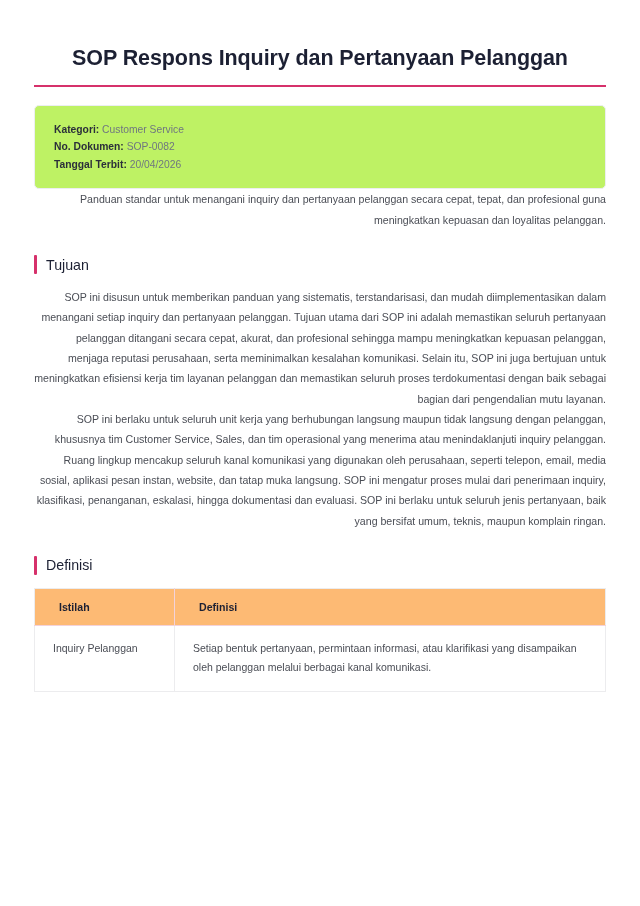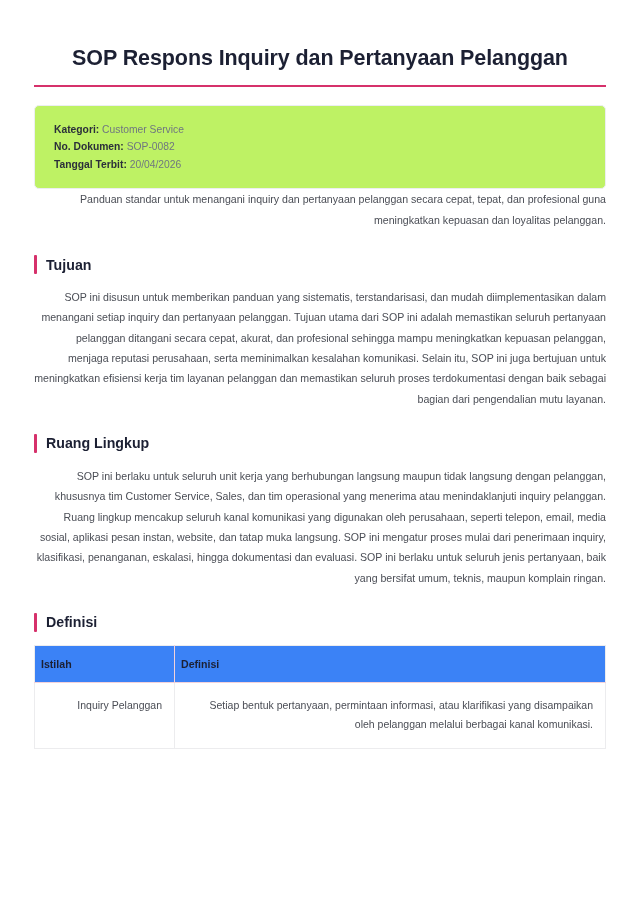--- a/index.html
+++ b/index.html
@@ -84,54 +84,53 @@
   .heading-bar {
     width: 3px;
     height: 19px;
     background: #d6316b;
     border-radius: 1px;
     margin-right: 9px;
     flex: 0 0 auto;
   }
   .heading-text {
     font-size: 14.2px;
-    font-weight: bold;
+    font-weight: normal;
     color: #1c2033;
     line-height: 1;
   }
 
   
   .def-table {
     width: 100%;
     border-collapse: collapse;
     border: 1px solid #ececee;
     table-layout: fixed;
     margin-top: 2px;
   }
   .def-table th {
-    background: #3b82f6;
+    background: #fdba74;
     color: #1c2033;
     font-size: 10.6px;
     font-weight: bold;
     text-align: left;
-    padding: 12px 6px;
+    padding: 12px 24px;
     border-right: 1px solid #f3d2da;
     border-bottom: 1px solid #f3d2da;
     vertical-align: middle;
   }
   .def-table th:last-child { border-right: none; }
   .def-table td {
     font-size: 10.5px;
     line-height: 1.85;
     color: #4a4d55;
-    padding: 13px 12px;
+    padding: 13px 18px;
     border-right: 1px solid #ececee;
     border-bottom: 1px solid #ececee;
     vertical-align: top;
-    text-align: right;
   }
   .def-table td:last-child { border-right: none; }
   .def-table tr:last-child td { border-bottom: none; }
   .col-term { width: 140px; }
 </style>
 </head>
 <body>
 
 <div class="page">
 
@@ -154,24 +153,20 @@
   </div>
 
   <p class="body-text intro">Panduan standar untuk menangani inquiry dan pertanyaan pelanggan secara cepat, tepat, dan profesional guna meningkatkan kepuasan dan loyalitas pelanggan.</p>
 
   <div class="section-heading">
     <span class="heading-bar"></span>
     <span class="heading-text">Tujuan</span>
   </div>
   <p class="body-text">SOP ini disusun untuk memberikan panduan yang sistematis, terstandarisasi, dan mudah diimplementasikan dalam menangani setiap inquiry dan pertanyaan pelanggan. Tujuan utama dari SOP ini adalah memastikan seluruh pertanyaan pelanggan ditangani secara cepat, akurat, dan profesional sehingga mampu meningkatkan kepuasan pelanggan, menjaga reputasi perusahaan, serta meminimalkan kesalahan komunikasi. Selain itu, SOP ini juga bertujuan untuk meningkatkan efisiensi kerja tim layanan pelanggan dan memastikan seluruh proses terdokumentasi dengan baik sebagai bagian dari pengendalian mutu layanan.</p>
 
-  <div class="section-heading">
-    <span class="heading-bar"></span>
-    <span class="heading-text">Ruang Lingkup</span>
-  </div>
   <p class="body-text">SOP ini berlaku untuk seluruh unit kerja yang berhubungan langsung maupun tidak langsung dengan pelanggan, khususnya tim Customer Service, Sales, dan tim operasional yang menerima atau menindaklanjuti inquiry pelanggan. Ruang lingkup mencakup seluruh kanal komunikasi yang digunakan oleh perusahaan, seperti telepon, email, media sosial, aplikasi pesan instan, website, dan tatap muka langsung. SOP ini mengatur proses mulai dari penerimaan inquiry, klasifikasi, penanganan, eskalasi, hingga dokumentasi dan evaluasi. SOP ini berlaku untuk seluruh jenis pertanyaan, baik yang bersifat umum, teknis, maupun komplain ringan.</p>
 
   <div class="section-heading">
     <span class="heading-bar"></span>
     <span class="heading-text">Definisi</span>
   </div>
 
   <table class="def-table">
     <thead>
       <tr>

